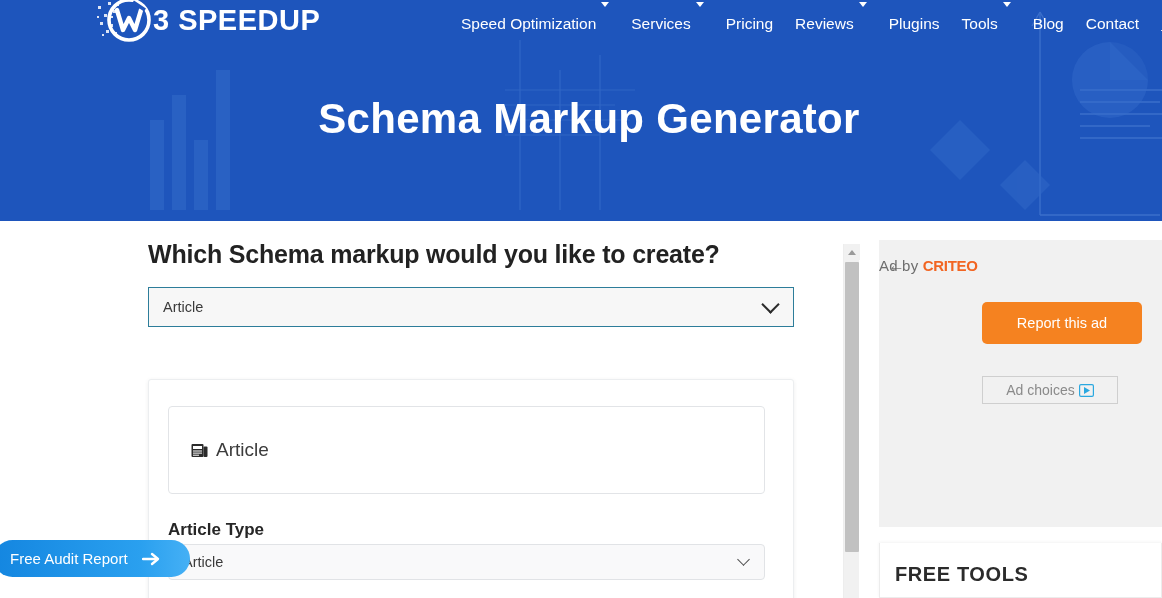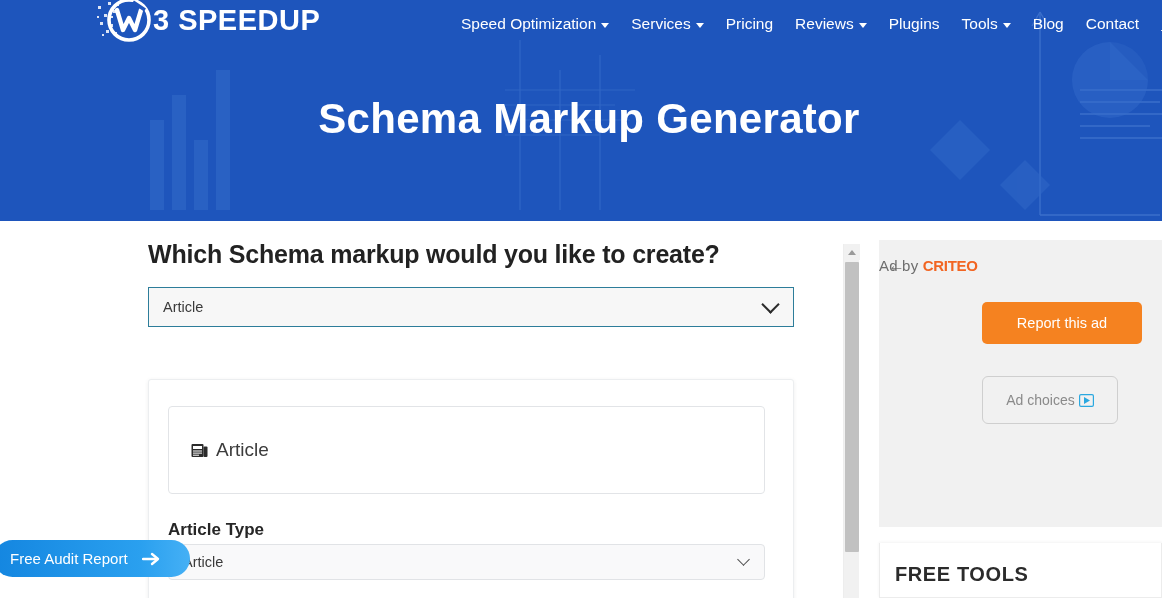--- a/index.html
+++ b/index.html
@@ -32,21 +32,21 @@
     color:#fff; font-size:29px; font-weight:700; letter-spacing:.5px;
     margin-left:2px; line-height:1;
   }
 
   .nav-items{
     position:absolute; left:450px; top:0; height:48px;
     display:flex; align-items:center; gap:0;
   }
   .nav-item{
     color:#ffffff; font-size:15.5px; padding:0 11px;
-    display:flex; align-items:center; gap:5px; white-space:nowrap;
+    display:flex; gap:5px; white-space:nowrap;
     cursor:pointer; line-height:48px;
   }
   .nav-item.cut{ padding-right:0; }
   .caret{
     width:0;height:0;border-left:4.5px solid transparent;border-right:4.5px solid transparent;
     border-top:5px solid #fff; display:inline-block; margin-top:2px;
   }
   .nav-login{ text-decoration:underline; }
 
   .hero-title{
@@ -143,22 +143,22 @@
     font-size:15px; color:#6e6e6e; letter-spacing:.2px;
   }
   .criteo{ color:#f26522; font-weight:700; letter-spacing:-.3px; }
   .report-btn{
     position:absolute; left:103px; top:62px; width:160px; height:42px;
     background:#f58220; border:none; border-radius:5px;
     color:#fff; font-size:14.5px; cursor:pointer;
     font-family:"Liberation Sans", sans-serif;
   }
   .adchoices-btn{
-    position:absolute; left:103px; top:136px; width:136px; height:48px;
-    background:#f1f1f1; border:1px solid #cfcfcf; border-radius:6px;
+    position:absolute; left:103px; top:136px; width:136px; height:28px;
+    background:#f1f1f1; border:1px solid #cfcfcf; border-radius:0;
     display:flex; align-items:center; justify-content:center; gap:4px;
     font-size:14px; color:#8a8a8a; cursor:pointer;
   }
   .adchoices-icon{ width:15px; height:13px; display:block; }
 
   
   .tools-card{
     position:absolute; left:879px; top:543px; width:283px; height:55px;
     background:#fff; border:1px solid #ececec; border-top:none;
     box-shadow:0 -1px 3px rgba(0,0,0,.05);

